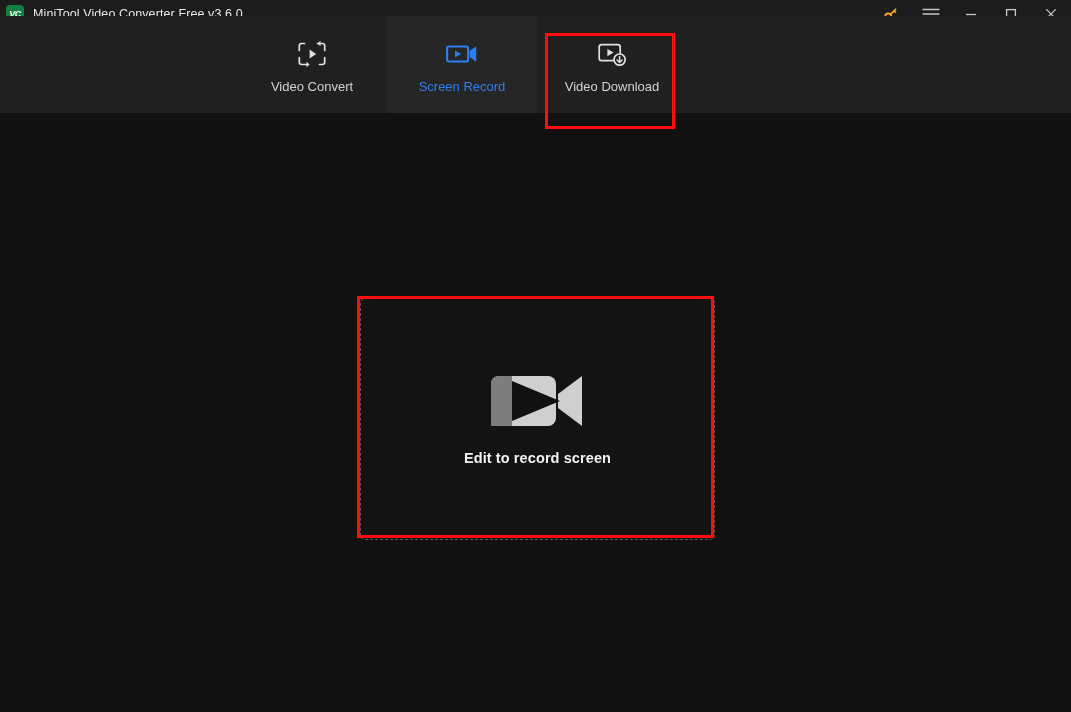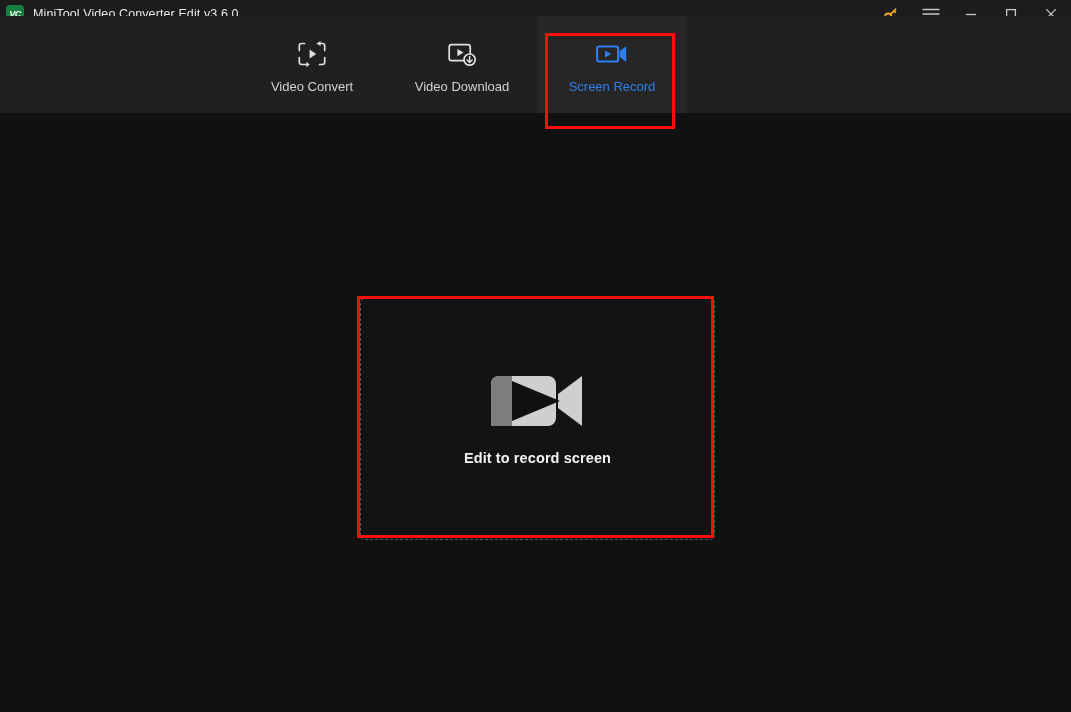--- a/index.html
+++ b/index.html
@@ -176,21 +176,21 @@
 </style>
 </head>
 <body>
 
 <div class="app">
 
   <div class="titlebar">
     <div class="logo">
       <span>VC</span>
     </div>
-    <div class="apptitle">MiniTool Video Converter Edit v3.6.0</div>
+    <div class="apptitle">MiniTool Video Converter Free v3.6.0</div>
 
     <div class="winctrls">
       <div class="wbtn">
         <svg width="16" height="16" viewBox="0 0 16 16">
           <circle cx="5.2" cy="10.6" r="3.1" fill="none" stroke="#f0a524" stroke-width="1.8"></circle>
           <path d="M7.5 8.4 L12.6 3.3" stroke="#f0a524" stroke-width="1.8" stroke-linecap="round"></path>
           <path d="M11.0 4.9 L12.3 6.2" stroke="#f0a524" stroke-width="1.8" stroke-linecap="round"></path>
         </svg>
       </div>
       <div class="wbtn">
@@ -227,43 +227,43 @@
             <path d="M23.5 25.5 H26.5 A2.2 2.2 0 0 0 28.7 23.3 V18.5" fill="none" stroke="#e0e0e0" stroke-width="1.7" stroke-linecap="round"></path>
             <path d="M28.7 11.5 V6.7 A2.2 2.2 0 0 0 26.5 4.5 H21.5" fill="none" stroke="#e0e0e0" stroke-width="1.7" stroke-linecap="round"></path>
             <path d="M21.5 1.8 L24.6 4.5 L21.5 7.2 Z" fill="#e0e0e0" transform="rotate(180 23 4.5)"></path>
             <path d="M10.5 22.8 L13.6 25.5 L10.5 28.2 Z" fill="#e0e0e0"></path>
             <path d="M13.6 10.5 L20.2 15 L13.6 19.5 Z" fill="#e0e0e0"></path>
           </svg>
         </div>
         <div class="navlabel">Video Convert</div>
       </div>
 
+      <div class="navitem active">
+        <div class="navicon">
+          <svg width="34" height="26" viewBox="0 0 34 26">
+            <rect x="2.1" y="5.5" width="21" height="15" rx="1.8" fill="none" stroke="#2d7fef" stroke-width="2.1"></rect>
+            <path d="M10.0 9.6 L16.2 13.0 L10.0 16.4 Z" fill="#2d7fef"></path>
+            <path d="M24.6 10.0 L31.2 5.3 V20.7 L24.6 16.0 Z" fill="#2d7fef"></path>
+          </svg>
+        </div>
+        <div class="navlabel">Screen Record</div>
+      </div>
+
       <div class="navitem">
         <div class="navicon">
           <svg width="32" height="30" viewBox="0 0 32 30">
             <rect x="3.2" y="5.6" width="21" height="16" rx="2.4" fill="none" stroke="#e0e0e0" stroke-width="1.7"></rect>
             <path d="M11.4 9.9 L17.6 13.6 L11.4 17.3 Z" fill="#e0e0e0"></path>
             <circle cx="23.6" cy="20.6" r="5.6" fill="#202020" stroke="#e0e0e0" stroke-width="1.7"></circle>
             <path d="M23.6 17.6 V23.4 M21.1 21.0 L23.6 23.5 L26.1 21.0" fill="none" stroke="#e0e0e0" stroke-width="1.5" stroke-linecap="round" stroke-linejoin="round"></path>
           </svg>
         </div>
         <div class="navlabel">Video Download</div>
       </div>
 
-      <div class="navitem active">
-        <div class="navicon">
-          <svg width="34" height="26" viewBox="0 0 34 26">
-            <rect x="2.1" y="5.5" width="21" height="15" rx="1.8" fill="none" stroke="#2d7fef" stroke-width="2.1"></rect>
-            <path d="M10.0 9.6 L16.2 13.0 L10.0 16.4 Z" fill="#2d7fef"></path>
-            <path d="M24.6 10.0 L31.2 5.3 V20.7 L24.6 16.0 Z" fill="#2d7fef"></path>
-          </svg>
-        </div>
-        <div class="navlabel">Screen Record</div>
-      </div>
-
 
     </div>
   </div>
 
   <div class="main">
 
     <div class="dropzone">
       <div class="camicon">
         <svg width="96" height="58" viewBox="0 0 96 58">
           <rect x="1" y="4" width="65" height="50" rx="8" fill="#cfcfcf"></rect>

